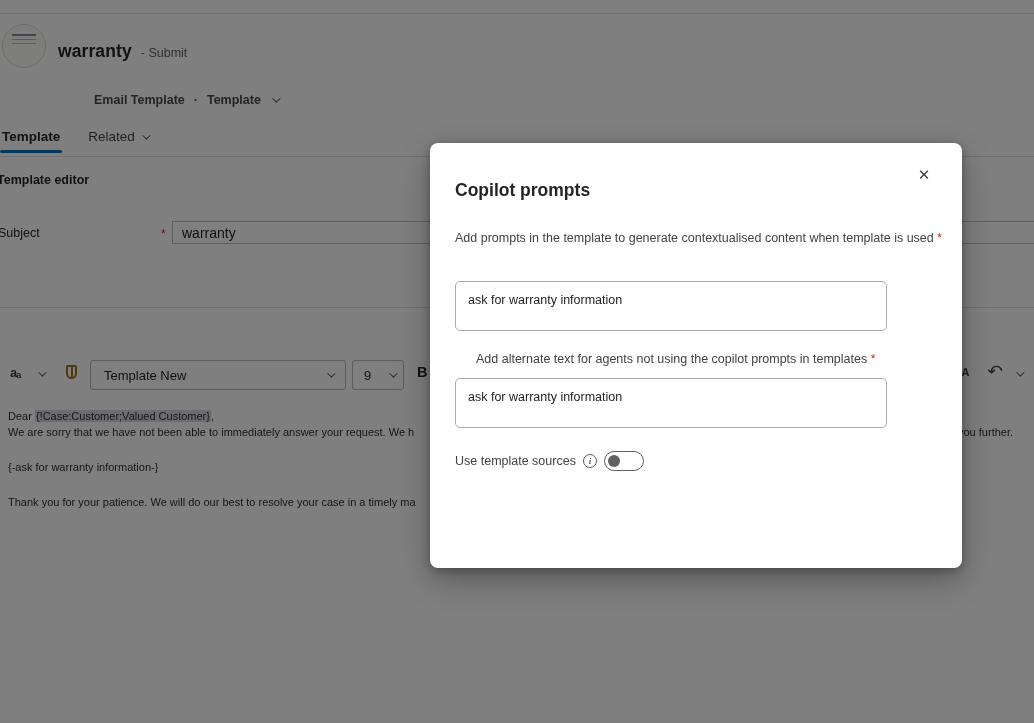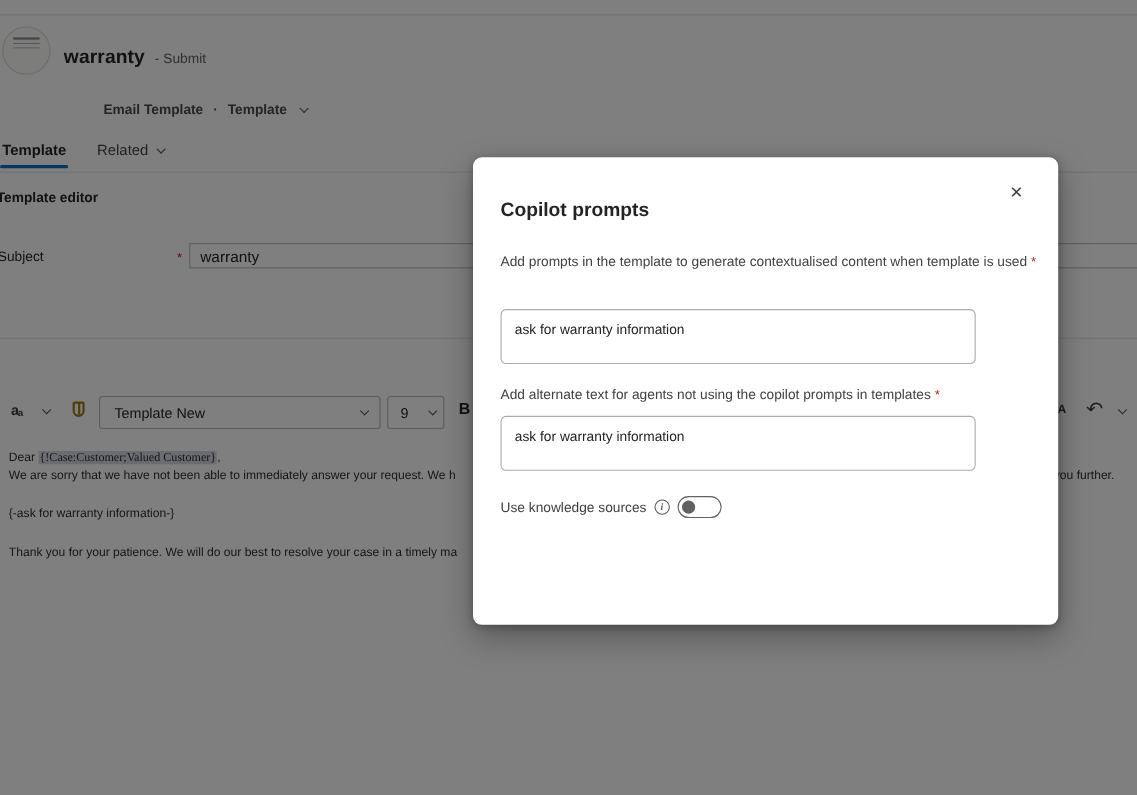--- a/index.html
+++ b/index.html
@@ -67,36 +67,36 @@
   .size-select .chev { margin-right:8px; }
   .bold-btn { left:417px; top:6px; font-size:14.5px; font-weight:800; color:#242424; }
   .tb-accessibility { left:956px; top:8px; font-size:11px; font-weight:700; letter-spacing:-1px; color:#3f3f3f; }
   .tb-undo { left:988px; top:3px; font-size:17px; color:#3f3f3f; transform:scaleX(1.1); }
   .tb-chev2 { left:1014px; top:13px; }
 
   
   .body-line { position:absolute; font-size:11px; color:#2e2e2e; white-space:nowrap; }
   .clip430 { width:430px; overflow:hidden; }
   .line1 { left:8px; top:410px; }
-  .token-hl { background:#d7d8e2; padding:0 1px;font-family:Liberation Serif, serif; }
+  .token-hl { background:#d7d8e2; padding:0 1px; }
   .line2 { left:8px; top:426px; }
   .line2-right { left:958px; top:426px; }
   .line3 { left:8px; top:461px; }
   .line4 { left:8px; top:496px; }
 
   
   .overlay { position:absolute; inset:0; background:rgba(0,0,0,0.50); }
   .modal { position:absolute; left:430px; top:143px; width:532px; height:425px; background:#fff; border-radius:8px;
            box-shadow:0 2px 8px rgba(0,0,0,.25), 0 12px 30px rgba(0,0,0,.3); }
   .modal-close { position:absolute; right:27px; top:21px; width:22px; height:22px; display:flex; align-items:center;
                  justify-content:center; font-size:15px; color:#424242; cursor:pointer; border-radius:3px; }
   .modal-title { position:absolute; left:25px; top:37px; font-size:17.5px; font-weight:700; color:#242424; }
   .modal-label { position:absolute; left:25px; width:488px; font-size:12.5px; color:#424242; line-height:1.58; }
   .label1 { top:86px; }
-  .label2 { top:207px; }
+  .label2 { top:207px;margin-left:21px; }
   .modal-input { position:absolute; left:25px; width:432px; height:50px; border:1px solid #ababab; border-radius:5px;
                  background:#fff; font-family:"Liberation Sans", sans-serif; font-size:12.5px; color:#242424;
                  padding:10px 12px; resize:none; line-height:1.3; }
   .input1 { top:138px; }
   .input2 { top:235px; }
 
   .toggle-row { position:absolute; left:25px; top:308px; display:flex; align-items:center; gap:7px; }
   .toggle-label { font-size:12.5px; color:#424242; }
   .info-icon { width:14px; height:14px; border:1px solid #5c5c5c; border-radius:50%; font-size:9px; color:#5c5c5c;
                display:flex; align-items:center; justify-content:center; font-family:"Liberation Serif", serif;
@@ -210,20 +210,20 @@
     <span>Add prompts in the template to generate contextualised content when template is used </span><span class="required-star">*</span>
   </div>
   <textarea class="modal-input input1" style="">ask for warranty information</textarea>
 
   <div class="modal-label label2">
     <span>Add alternate text for agents not using the copilot prompts in templates </span><span class="required-star">*</span>
   </div>
   <textarea class="modal-input input2" style="">ask for warranty information</textarea>
 
   <div class="toggle-row">
-    <span class="toggle-label">Use knowledge sources</span>
+    <span class="toggle-label">Use template sources</span>
     <span class="info-icon">i</span>
     <div class="toggle">
       <div class="knob"></div>
     </div>
   </div>
 
 </div>
 
 </body></html>

